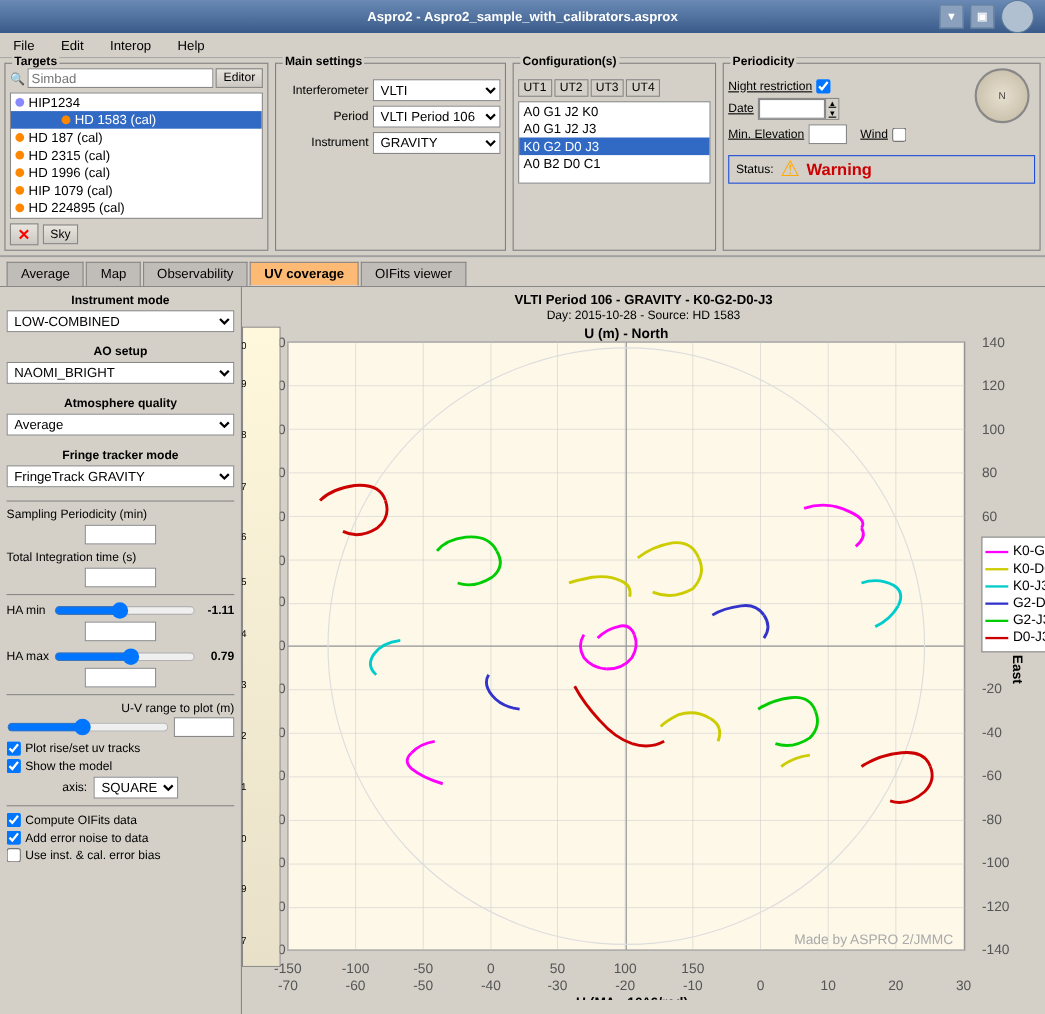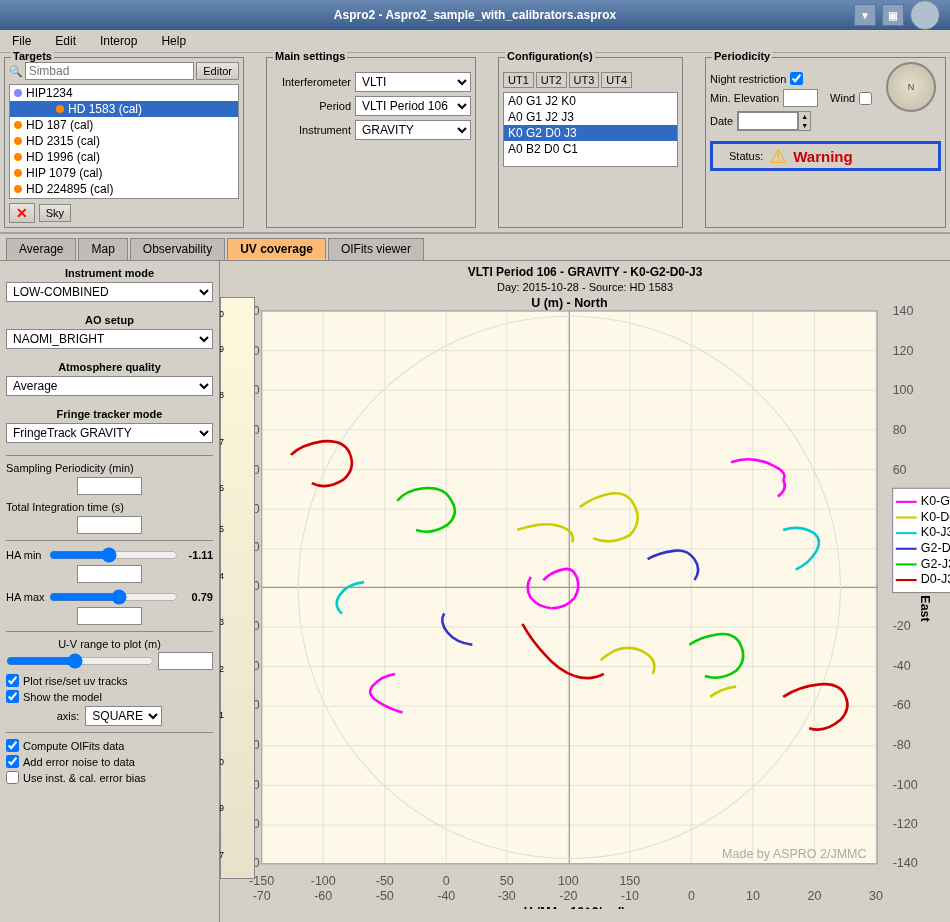--- a/index.html
+++ b/index.html
@@ -53,21 +53,21 @@
       padding: 1px 4px;
       color: #000;
     }
 
     
     #top-panel {
       display: flex;
       background: #d4d0c8;
       border-bottom: 2px solid #a0a0a0;
       padding: 4px;
-      gap: 22px;
+      gap: 6px;
     }
 
     .panel-group {
       border: 1px solid #808080;
       background: #d4d0c8;
       padding: 4px;
       position: relative;
     }
     .panel-group-title {
       position: absolute;
@@ -163,20 +163,21 @@
     .config-item {
       padding: 1px 4px;
       cursor: pointer;
     }
     .config-item.selected { background: #316ac5; color: white; }
     .constraint-row {
       display: flex;
       align-items: center;
       gap: 4px;
       margin-bottom: 4px;
+      text-decoration: underline;
     }
     .constraint-row label { font-size: 11px; }
     .constraint-row input[type="text"] {
       width: 60px;
       border: 1px solid #888;
       padding: 1px 2px;
     }
     .constraint-row input[type="checkbox"] { }
     .compass {
       width: 50px; height: 50px;
@@ -192,22 +193,22 @@
       float: right;
       margin-top: -10px;
     }
 
     
     .status-bar {
       display: flex;
       align-items: center;
       gap: 6px;
       background: #d4d0c8;
-      border: 3px solid #1d4ed8;
-      padding: 2px 16px;
+      border: 1px solid #1d4ed8;
+      padding: 2px 6px;
       margin-top: 6px;
     }
     .warning-triangle {
       color: #ffaa00;
       font-size: 20px;
       line-height: 1;
     }
     .status-warning {
       font-size: 15px;
       font-weight: bold;
@@ -284,21 +285,21 @@
       display: flex;
       justify-content: center;
       margin-bottom: 6px;
     }
     .ha-input-row input {
       width: 65px;
       border: 1px solid #888;
       text-align: center;
       padding: 1px 2px;
     }
-    .uv-label { font-size: 11px; text-align: center; margin-bottom: 2px; }
+    .uv-label { font-size: 11px; text-align: right; margin-bottom: 2px; }
     .uv-row {
       display: flex;
       align-items: center;
       gap: 4px;
       margin-bottom: 4px;
     }
     .uv-row input[type="range"] { flex: 1; }
     .uv-row input[type="text"] {
       width: 55px;
       border: 1px solid #888;
@@ -495,36 +496,36 @@
     </div>
   </div>
 
   <div class="panel-group" style="flex:1; min-width:220px;">
     <div class="panel-group-title">Periodicity</div>
     <div style="margin-top:10px; display:flex;">
       <div style="flex:1;">
         <div class="constraint-row">
           <label>Night restriction</label>
           <input type="checkbox" checked="" style="">
-        </div>
-        <div class="constraint-row">
-          <label>Min. Elevation</label>
-          <input type="text" style="width: 35px; border: 1px solid rgb(136, 136, 136); padding: 1px 2px;">
-          <label style="margin-left:8px;">Wind</label>
-          <input type="checkbox" style="">
         </div>
         <div class="constraint-row">
           <label>Date</label>
           <div class="spin-input-container">
             <input type="text" style="">
             <div class="spin-btns">
               <button class="spin-btn">▲</button>
               <button class="spin-btn">▼</button>
             </div>
           </div>
+        </div>
+        <div class="constraint-row">
+          <label>Min. Elevation</label>
+          <input type="text" style="width: 35px; border: 1px solid rgb(136, 136, 136); padding: 1px 2px;">
+          <label style="margin-left:8px;">Wind</label>
+          <input type="checkbox" style="">
         </div>
       </div>
       <div style="width:60px; display:flex; align-items:flex-start; justify-content:center; padding-top:0;">
         <div class="compass">
           <span style="font-size:9px; color:#444;">N</span>
         </div>
       </div>
     </div>
     <div class="status-bar">
       <span style="font-size:11px;">Status:</span>

